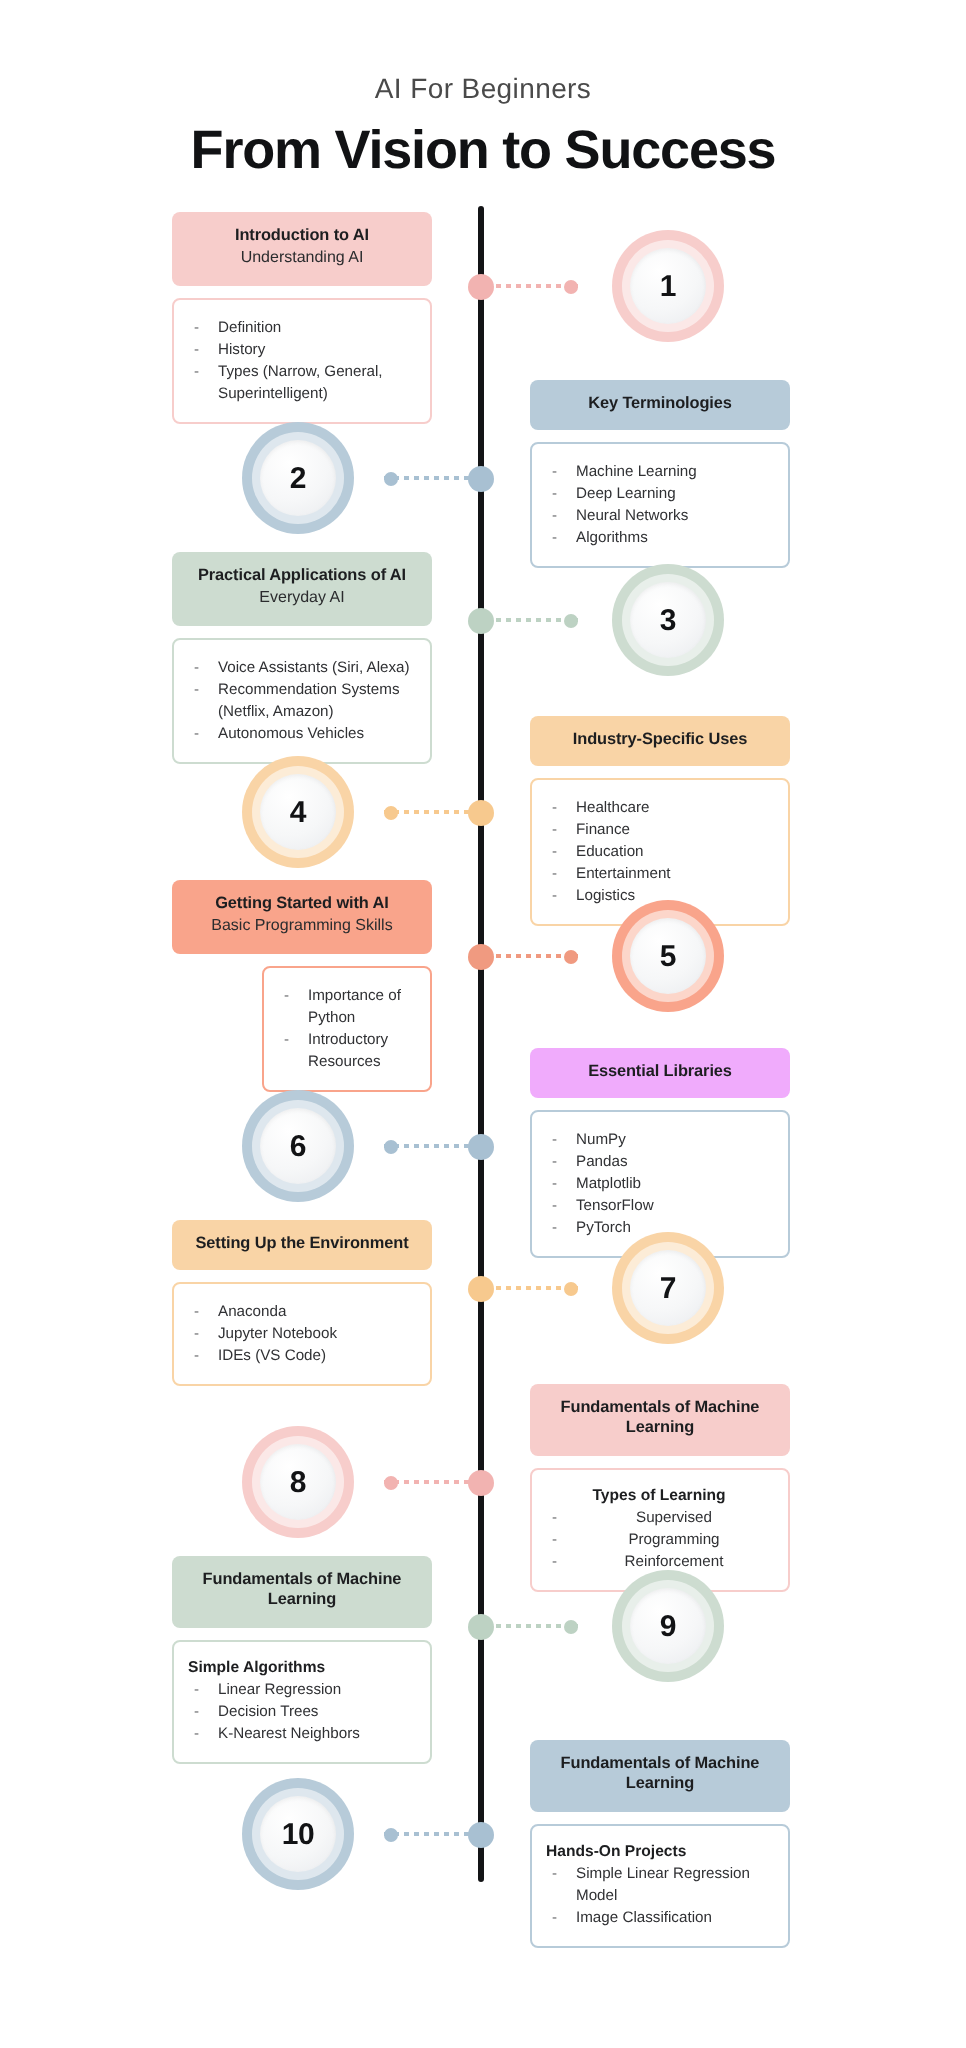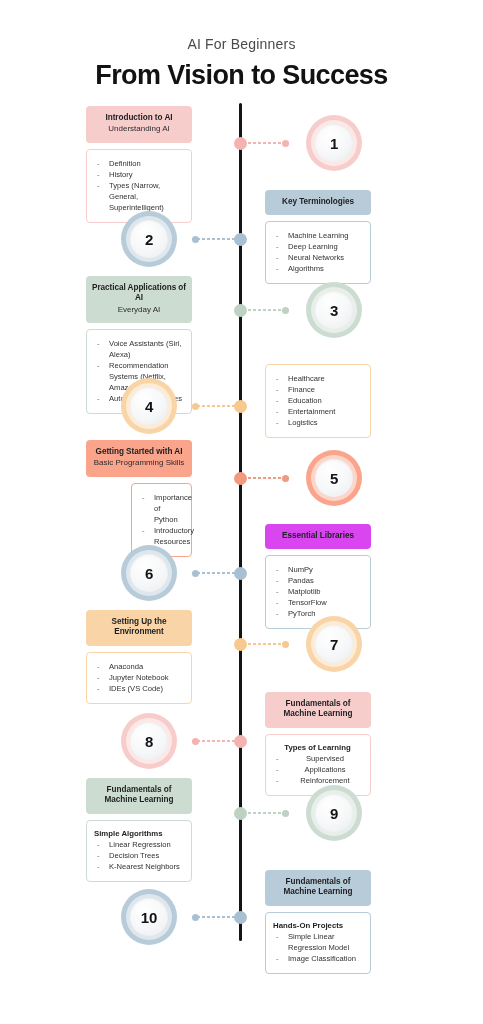--- a/index.html
+++ b/index.html
@@ -27,21 +27,21 @@
   .spine {
     position: absolute; left: 239px; top: 103px;
     width: 3.4px; height: 838px; background: #131416; border-radius: 2px;
     z-index: 3;
   }
   .node-dot {
     position: absolute; left: 234px; width: 13px; height: 13px;
     border-radius: 50%; z-index: 4;
   }
 
-  .card { position: absolute; width: 106px; }
+  .card { position: absolute; width: 130px; }
   .card.left  { left: 86px;  }
   .card.right { left: 265px; }
 
   .pill {
     border-radius: 4px;
     padding: 7px 6px 8px;
     text-align: center;
   }
   .pill-title {
     font-size: 8.2px; font-weight: 700; color: #1d1e20; line-height: 1.25;
@@ -182,20 +182,23 @@
         </div>
       </div>
       <div class="badge right" style="top: 282px; background: rgb(205, 220, 208);">
         <div class="ring2"></div>
         <div class="inner"></div>
         <div class="num">3</div>
       </div>
       <div class="conn to-left" style="top: 309px; color: rgb(189, 210, 195);"></div>
       <div class="node-dot" style="top: 304px; background: rgb(189, 210, 195);"></div>
       <div class="card right" style="top: 358px;">
+        <div class="pill" style="background: rgb(249, 212, 166);">
+          <div class="pill-title">Industry-Specific Uses</div>
+        </div>
         <div class="listbox" style="border-color: rgb(249, 212, 166);">
           <ul class="items">
             <li>Healthcare</li>
             <li>Finance</li>
             <li>Education</li>
             <li>Entertainment</li>
             <li>Logistics</li>
           </ul>
         </div>
       </div>
@@ -219,21 +222,21 @@
         </div>
       </div>
       <div class="badge right" style="top: 450px; background: rgb(249, 164, 139);">
         <div class="ring2"></div>
         <div class="inner"></div>
         <div class="num">5</div>
       </div>
       <div class="conn to-left" style="top: 477px; color: rgb(240, 154, 128);"></div>
       <div class="node-dot" style="top: 472px; background: rgb(240, 154, 128);"></div>
       <div class="card right" style="top: 524px;">
-        <div class="pill" style="background: #d946ef;">
+        <div class="pill" style="background: #f0abfc;">
           <div class="pill-title">Essential Libraries</div>
         </div>
         <div class="listbox" style="border-color: rgb(183, 203, 217);">
           <ul class="items">
             <li>NumPy</li>
             <li>Pandas</li>
             <li>Matplotlib</li>
             <li>TensorFlow</li>
             <li>PyTorch</li>
           </ul>
@@ -266,21 +269,21 @@
       <div class="conn to-left" style="top: 643px; color: rgb(247, 201, 142);"></div>
       <div class="node-dot" style="top: 638px; background: rgb(247, 201, 142);"></div>
       <div class="card right" style="top: 692px;">
         <div class="pill" style="background: rgb(247, 205, 203);">
           <div class="pill-title">Fundamentals of Machine Learning</div>
         </div>
         <div class="listbox" style="border-color: rgb(247, 205, 203); text-align: center;">
           <div class="list-head">Types of Learning</div>
           <ul class="items">
             <li>Supervised</li>
-            <li>Applications</li>
+            <li>Programming</li>
             <li>Reinforcement</li>
           </ul>
         </div>
       </div>
       <div class="badge left" style="top: 713px; background: rgb(247, 205, 203);">
         <div class="ring2"></div>
         <div class="inner"></div>
         <div class="num">8</div>
       </div>
       <div class="conn to-right" style="top: 740px; color: rgb(242, 179, 177);"></div>

